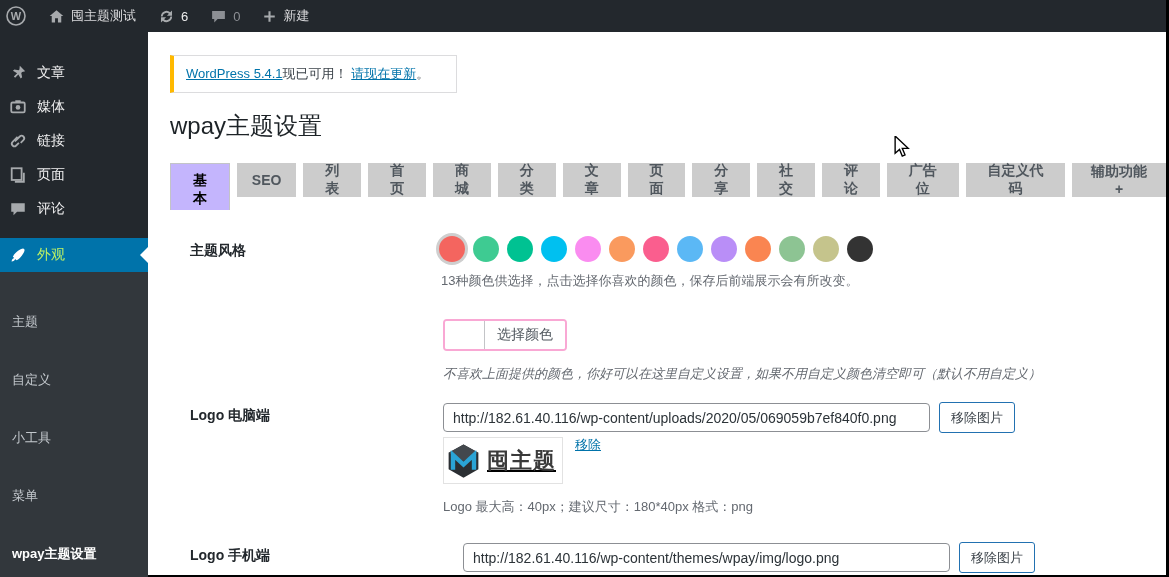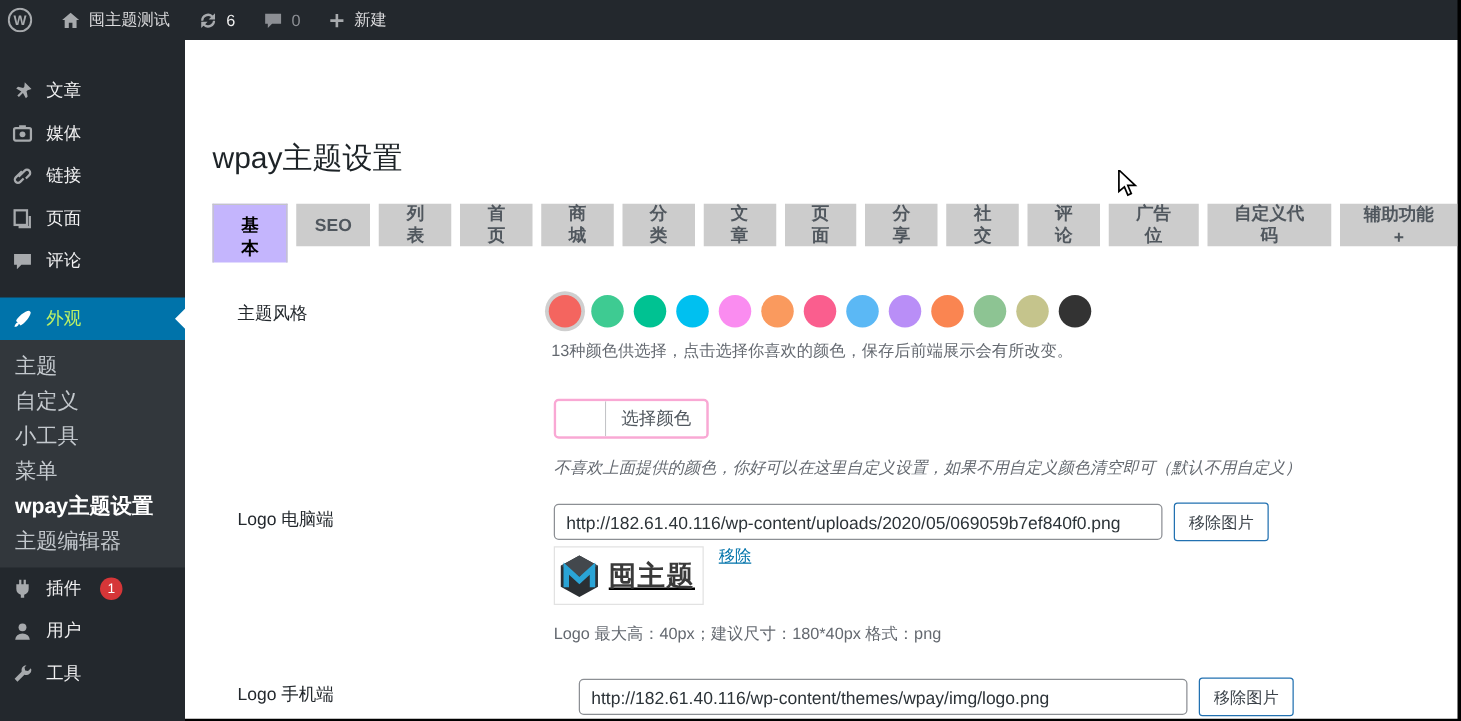--- a/index.html
+++ b/index.html
@@ -18,40 +18,40 @@
   .sidebar{position:absolute;left:0;top:32px;width:148px;height:545px;background:#23282d;color:#eee;
     font-size:14px;padding-top:12px;overflow:hidden;z-index:40;}
   .menu-item{position:relative;display:flex;align-items:center;gap:9px;height:34px;padding:0 8px;cursor:pointer;color:#f0f0f1;}
   .menu-item .mi-icon{width:20px;height:20px;flex:0 0 20px;display:flex;align-items:center;justify-content:center;color:#a7aaad;}
   .menu-item.active{background:#0073aa;color:#bef264;}
   .menu-item.active .mi-icon{color:#fff;}
   .menu-item.active::after{content:"";position:absolute;right:0;top:50%;margin-top:-8px;width:0;height:0;
     border:8px solid transparent;border-right-color:#fff;border-left-width:0;}
   .menu-spacer{height:12px;}
   .submenu{background:#32373c;padding:6px 0 8px 0;}
-  .submenu-item{height:28px;display:flex;align-items:center;padding-left:12px;color:#c3c8cd;font-size:17px;cursor:pointer;}
+  .submenu-item{height:28px;display:flex;align-items:center;padding-left:12px;color:#c3c8cd;font-size:13px;cursor:pointer;margin-top:30px;}
   .submenu-item.current{color:#fff;font-weight:bold;}
   .badge{margin-left:6px;min-width:18px;height:18px;border-radius:9px;background:#d63638;color:#fff;
     font-size:11px;display:inline-flex;align-items:center;justify-content:center;padding:0 5px;}
 
   
   .content{position:absolute;left:148px;top:32px;width:1018px;height:543px;background:#fff;overflow:hidden;z-index:10;}
 
   .notice{position:absolute;left:22px;top:23px;width:287px;background:#fff;border:1px solid #dcdcde;
     border-left:4px solid #ffb900;padding:9px 12px;font-size:13px;color:#3c434a;}
   .notice a{color:#0073aa;text-decoration:underline;cursor:pointer;}
 
   .page-title{position:absolute;left:22px;top:78px;font-size:24px;font-weight:500;color:#1d2327;}
 
   .tabs{position:absolute;left:22px;top:131px;display:flex;align-items:flex-start;gap:7px;}
   .tab{height:34px;padding:0 15px;display:flex;align-items:center;background:#ccc;color:#50575e;
     font-size:14px;font-weight:600;cursor:pointer;border:none;}
   .tab.active{background:#c4b5fd;border:1px solid #c3c4c7;border-bottom:none;color:#000;height:47px;align-items:flex-start;padding-top:8px;}
 
-  .field-label{position:absolute;left:42px;font-size:14px;font-weight:normal;color:#23282d;}
+  .field-label{position:absolute;left:42px;font-size:14px;font-weight:bold;color:#23282d;}
 
   .color-row{position:absolute;left:291px;top:204px;display:flex;gap:8px;align-items:center;}
   .color-dot{width:26px;height:26px;border-radius:50%;cursor:pointer;}
   .color-dot.selected{box-shadow:0 0 0 3px #cfcfcf;}
 
   .desc{position:absolute;font-size:13px;color:#646970;}
 
   .picker-group{position:absolute;left:295px;top:287px;display:inline-flex;height:32px;border:2px solid #f9a8d4;
     border-radius:4px;overflow:hidden;background:#fff;cursor:pointer;}
   .picker-swatch{width:40px;height:100%;background:#fff;border-right:1px solid #c3c4c7;}
@@ -202,20 +202,24 @@
           <svg width="18" height="18" viewBox="0 0 20 20">
             <path d="M13.5 2.5 a4.5 4.5 0 0 0-4.3 5.8 l-6.2 6.2 2.5 2.5 6.2-6.2 a4.5 4.5 0 0 0 5.8-5.8 l-2.6 2.6 -2.5-.6 -.6-2.5 z" fill="currentColor"></path>
           </svg>
         </span>
         <span>工具</span>
       </div>
     </div>
 
   <div class="content">
 
+    <div class="notice">
+      <a>WordPress 5.4.1</a><span>现已可用！</span>
+      <a>请现在更新</a><span>。</span>
+    </div>
 
     <div class="page-title">wpay主题设置</div>
 
     <div class="tabs" id="tabs">
         <button class="tab active">基本</button>
         <button class="tab">SEO</button>
         <button class="tab">列表</button>
         <button class="tab">首页</button>
         <button class="tab">商城</button>
         <button class="tab">分类</button>

